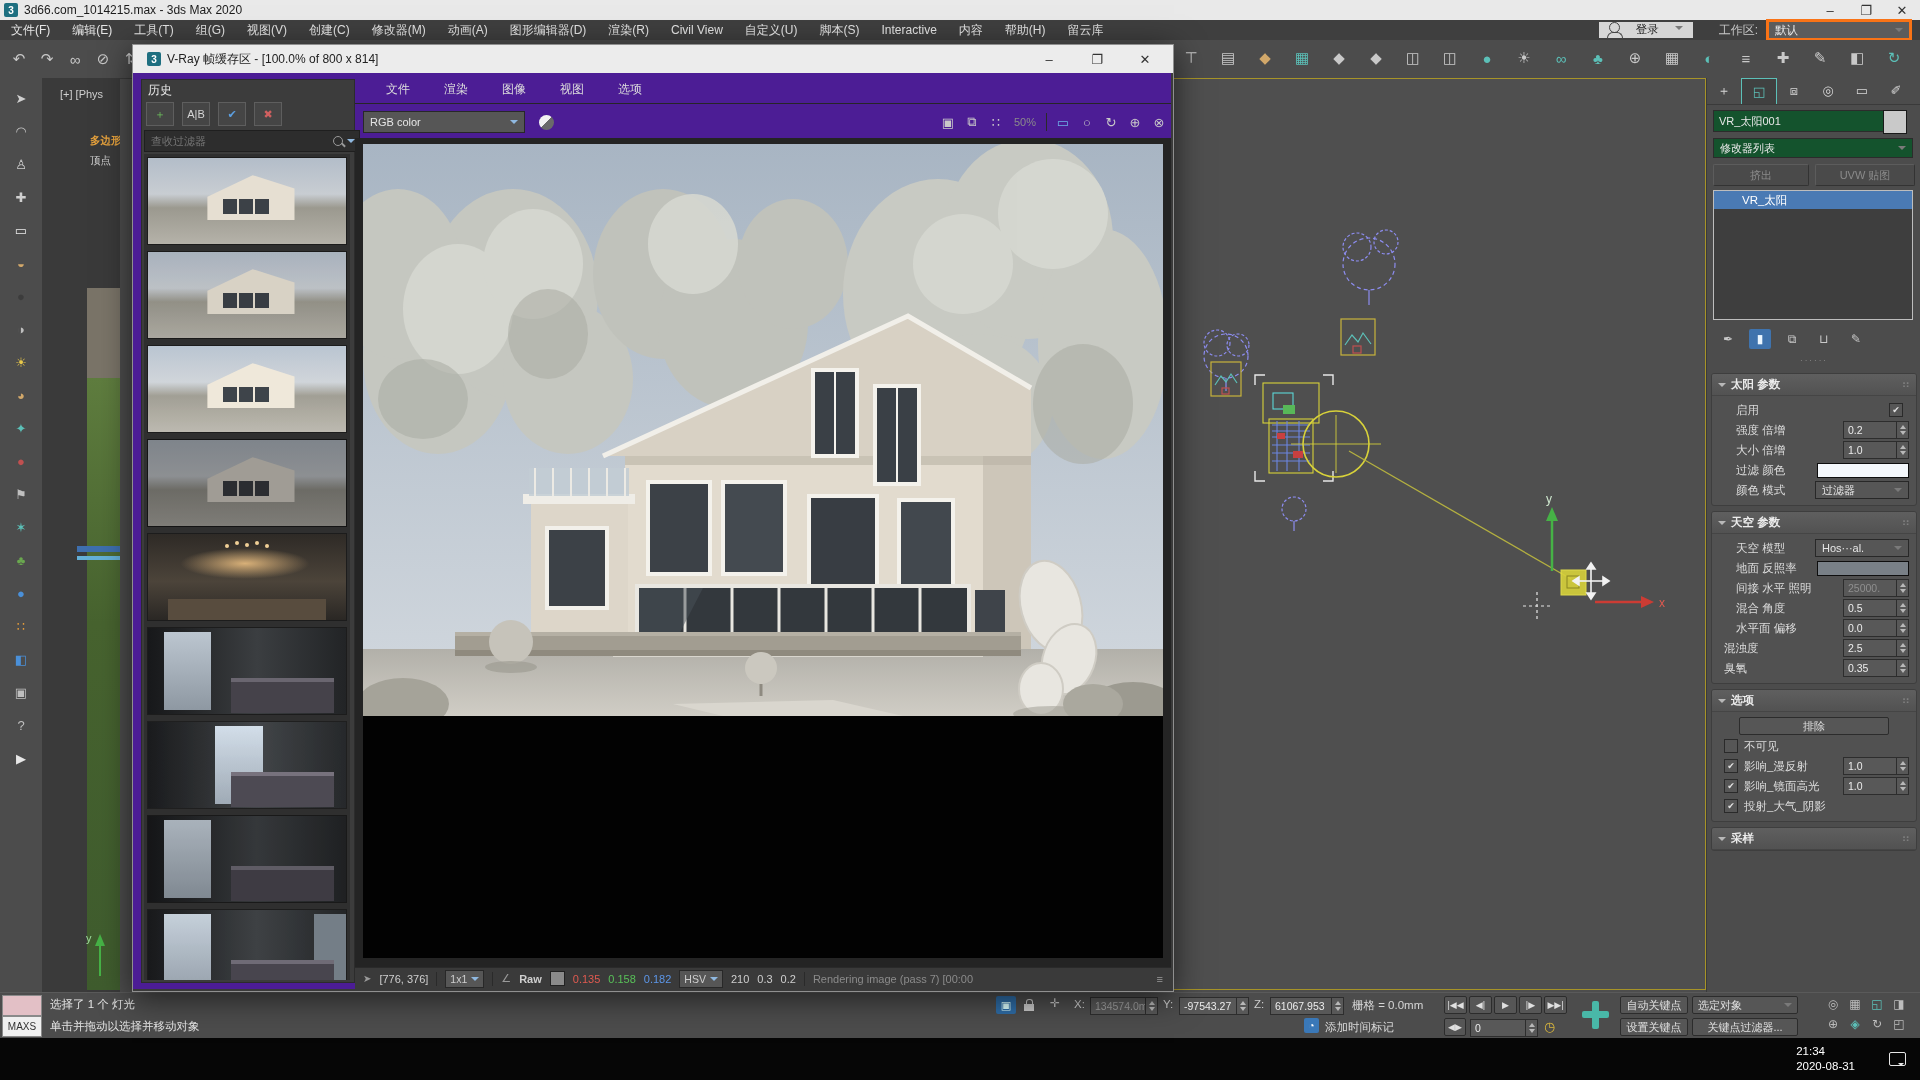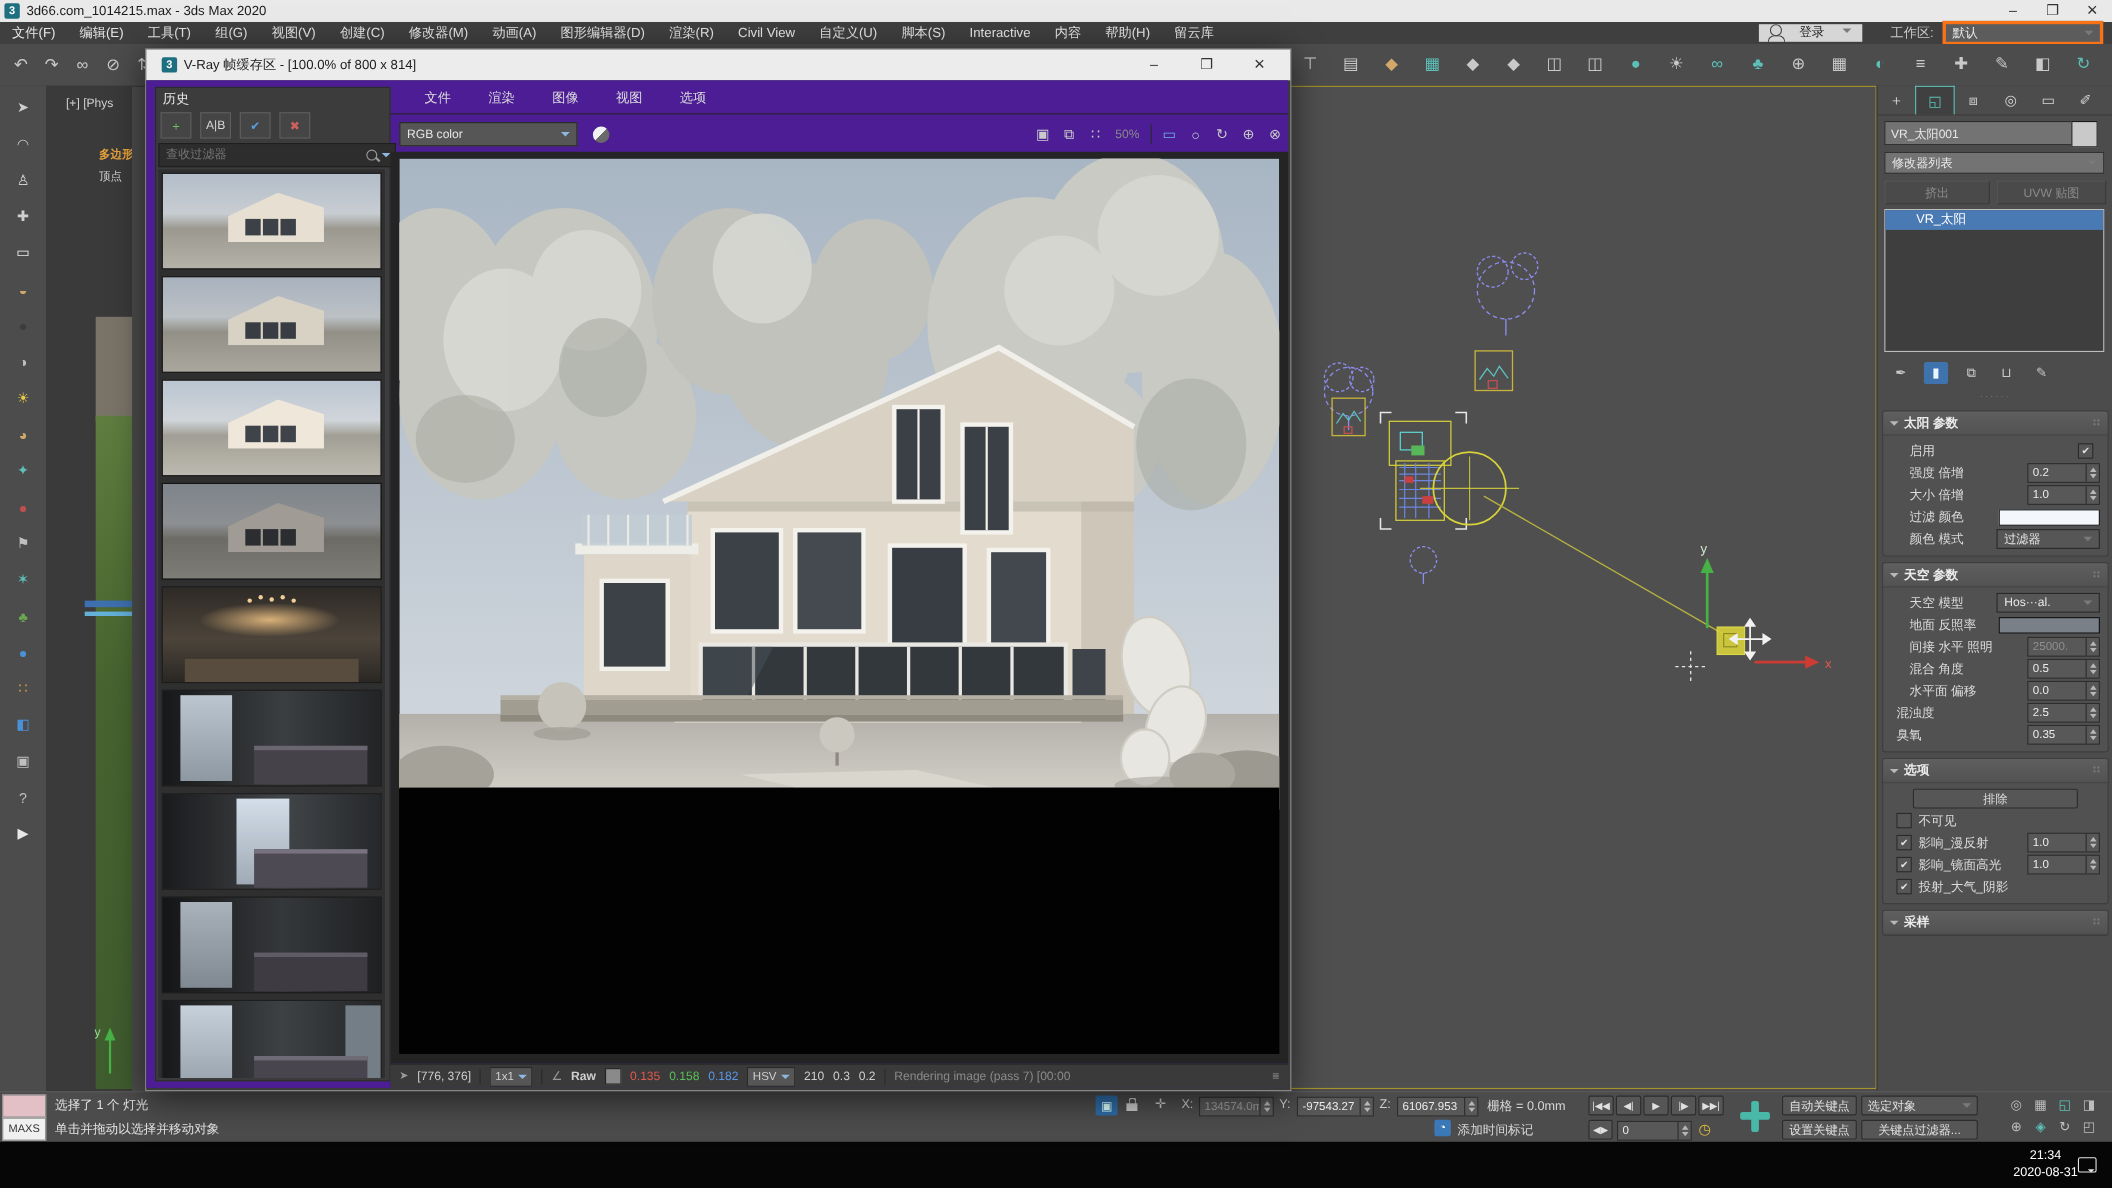--- a/index.html
+++ b/index.html
@@ -89,21 +89,21 @@
   .fsw{width:13px;height:13px;background:#8a8a8a;border:1px solid #222}
 
   
   #viewport{left:1172px;top:78px;width:534px;height:912px;background:#4f4f4f;border:1px solid #a79428;box-sizing:border-box}
 
   
   #cpanel{left:1706px;top:78px;width:214px;height:914px;background:#4c4c4c;border-left:1px solid #3a3a3a;box-sizing:border-box}
   #cptabs{left:0;top:0;width:214px;height:26px;display:flex;border-bottom:1px solid #3a3a3a}
   .cptab{width:34px;height:25px;display:flex;align-items:center;justify-content:center;font-size:13px}
   .cptab.active{background:#404040;border:1px solid #5cc0b8;border-bottom:none}
-  .field{background:#737373;border:1px solid #2c2c2c;color:#e8e8e8;font-size:11px}
+  .field{background:#14532d;border:1px solid #2c2c2c;color:#e8e8e8;font-size:11px}
   #objname{left:6px;top:32px;width:160px;height:20px;padding:0 5px;font-family:inherit;outline:none}
   .colsw{left:176px;top:32px;width:22px;height:22px;background:#c9c9c9;border:1px solid #1a1a1a}
   .moddd{left:6px;top:60px;width:200px;height:20px;display:flex;align-items:center;padding:0 6px;box-sizing:border-box}
   .gbtn{background:#4a4a4a;border:1px solid #5c5c5c;border-bottom-color:#333;border-right-color:#333;
         color:#8a8a8a;font-size:11px;display:flex;align-items:center;justify-content:center;border-radius:2px}
   #stack{left:6px;top:112px;width:200px;height:130px;background:#3e3e3e;border:1px solid #bdbdbd;box-sizing:border-box}
   .stacksel{height:18px;background:#4a7ab4;color:#fff;font-size:11.5px;line-height:18px;padding-left:28px}
   #stacktools{left:6px;top:248px;width:200px;height:26px;display:flex;align-items:center;gap:10px;padding-left:4px;box-sizing:border-box}
   .stool{width:22px;height:20px;display:flex;align-items:center;justify-content:center;color:#c9c9c9;font-size:12px}
   .stool.active{background:#3f73ad;border-radius:2px;color:#eaf6ff}
@@ -134,21 +134,21 @@
         font-size:11px;color:#e0e0e0;border-radius:2px;box-sizing:border-box}
   .navicon{width:22px;height:18px;display:flex;align-items:center;justify-content:center;font-size:12px;color:#bdbdbd}
   .lockicon{width:10px;height:7px;background:#c8c8c8;position:relative;display:inline-block}
   .lockicon::before{content:"";position:absolute;top:-5px;left:2px;width:5px;height:5px;border:1.5px solid #c8c8c8;border-bottom:none;border-radius:3px 3px 0 0}
   .addkey{width:30px;height:36px;position:relative}
   .addkey::before{content:"";position:absolute;left:12px;top:4px;width:7px;height:28px;background:#49b8a8;border-radius:2px}
   .addkey::after{content:"";position:absolute;left:2px;top:14px;width:27px;height:7px;background:#49b8a8;border-radius:2px}
 
   
   #taskbar{left:0;top:1038px;width:1920px;height:42px;background:#060606;display:flex;align-items:center}
-  .clock{margin-left:auto;text-align:center;color:#fff;font-size:11.5px;line-height:1.3;}
+  .clock{margin-left:auto;text-align:left;color:#fff;font-size:11.5px;line-height:1.3;margin-right:34px}
   .notif{width:15px;height:12px;border:1.5px solid #e6e6e6;border-radius:2px;margin-right:14px;position:relative}
   .notif::after{content:"";position:absolute;right:1px;bottom:-4px;border:3px solid transparent;border-top-color:#e6e6e6}
 </style>
 </head>
 <body>
 
 <div class="ab" id="titlebar">
   <span class="appicon">3</span>
   <span>3d66.com_1014215.max - 3ds Max 2020</span>
   <div class="winctl">

